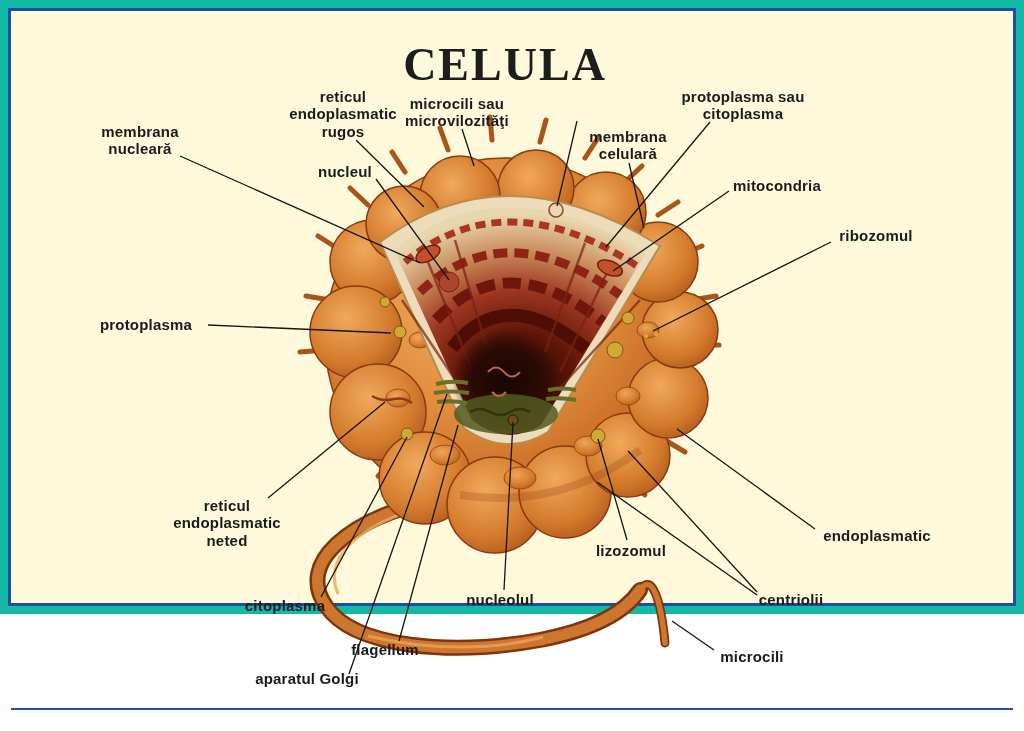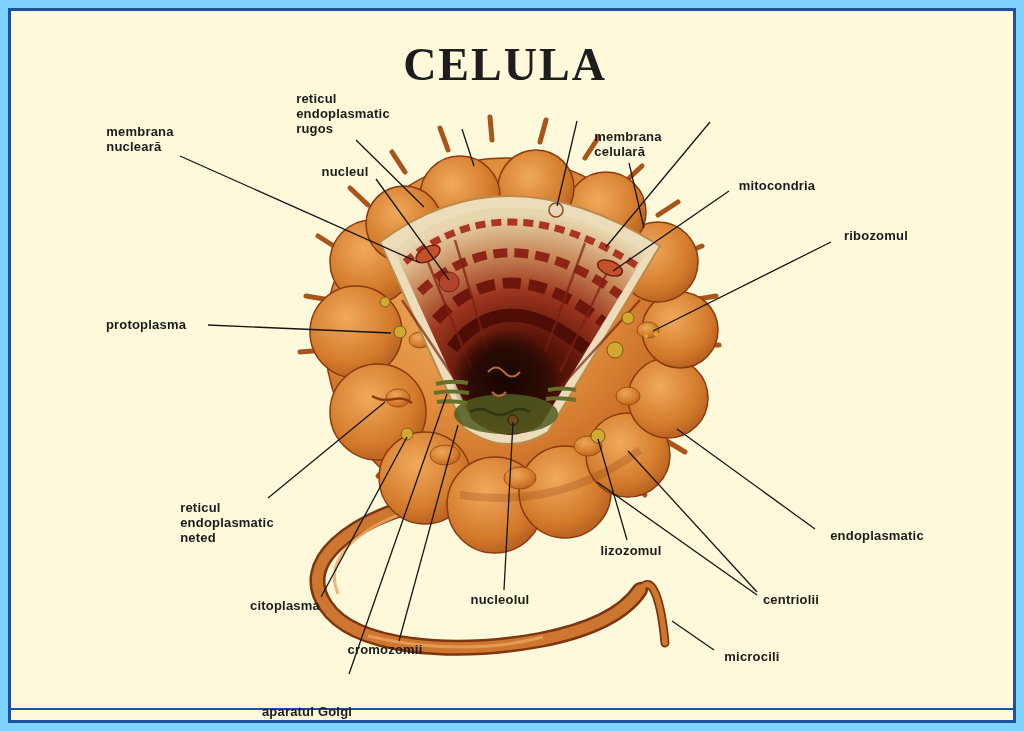--- a/index.html
+++ b/index.html
@@ -1,37 +1,37 @@
 <!DOCTYPE html>
 <html><head>
 <meta charset="utf-8">
 <style>
   html,body{margin:0;padding:0;}
   body{
     width:1024px;height:731px;overflow:hidden;background:#ffffff;
     font-family:"Liberation Sans",sans-serif;
   }
-  .poster{position:relative;width:1024px;height:731px;background:#7dd3fc;}
+  .poster{position:relative;width:1024px;height:614px;background:#14b8a6;}
   .frame{
     position:absolute;inset:8px;border:3px solid #1f4fa0;background:#fdf9da;
     box-sizing:border-box;
   }
   .footer-divider{
     position:absolute;left:11px;right:11px;top:708px;height:2px;background:#1f4fa0;
   }
   .scene{position:absolute;left:0;top:0;width:1024px;height:731px;}
   .title{
     position:absolute;left:505px;top:64px;transform:translate(-50%,-50%);
     font-family:"Liberation Serif",serif;font-weight:bold;font-size:46px;
     letter-spacing:2px;color:#1d1d1d;white-space:nowrap;
   }
   .label{
     position:absolute;transform:translate(-50%,-50%);
-    font-weight:bold;font-size:13px;line-height:1.15;letter-spacing:.2px;
-    color:#1b1b1b;white-space:pre-line;text-align:left;
+    font-weight:bold;font-size:15px;line-height:1.15;letter-spacing:.2px;
+    color:#1b1b1b;white-space:pre-line;text-align:center;
   }
 </style>
 </head>
 <body>
 
 <div class="poster">
   <div class="frame"></div>
   <div class="footer-divider"></div>
 
   <svg class="scene" viewBox="0 0 1024 731" xmlns="http://www.w3.org/2000/svg">
@@ -191,30 +191,34 @@
     </g>
   </svg>
 
   <div class="title">CELULA</div>
 
   <div class="label" style="left:140px;top:140px">membrana
 nucleară</div>
   <div class="label" style="left:343px;top:114px">reticul
 endoplasmatic
 rugos</div>
+  <div class="label" style="left:457px;top:112px">microcili sau
+microvilozităţi</div>
+  <div class="label" style="left:743px;top:105px">protoplasma sau
+citoplasma</div>
   <div class="label" style="left:628px;top:145px">membrana
 celulară</div>
   <div class="label" style="left:345px;top:172px">nucleul</div>
   <div class="label" style="left:777px;top:186px">mitocondria</div>
   <div class="label" style="left:876px;top:236px">ribozomul</div>
   <div class="label" style="left:146px;top:325px">protoplasma</div>
   <div class="label" style="left:227px;top:523px">reticul
 endoplasmatic
 neted</div>
   <div class="label" style="left:285px;top:606px">citoplasma</div>
-  <div class="label" style="left:385px;top:650px">cromozomii</div>
-  <div class="label" style="left:307px;top:712px">aparatul Golgi</div>
+  <div class="label" style="left:385px;top:650px">flagellum</div>
+  <div class="label" style="left:307px;top:679px">aparatul Golgi</div>
   <div class="label" style="left:500px;top:600px">nucleolul</div>
   <div class="label" style="left:631px;top:551px">lizozomul</div>
   <div class="label" style="left:877px;top:536px">endoplasmatic</div>
   <div class="label" style="left:791px;top:600px">centriolii</div>
   <div class="label" style="left:752px;top:657px">microcili</div>
 </div>
 
 </body></html>

